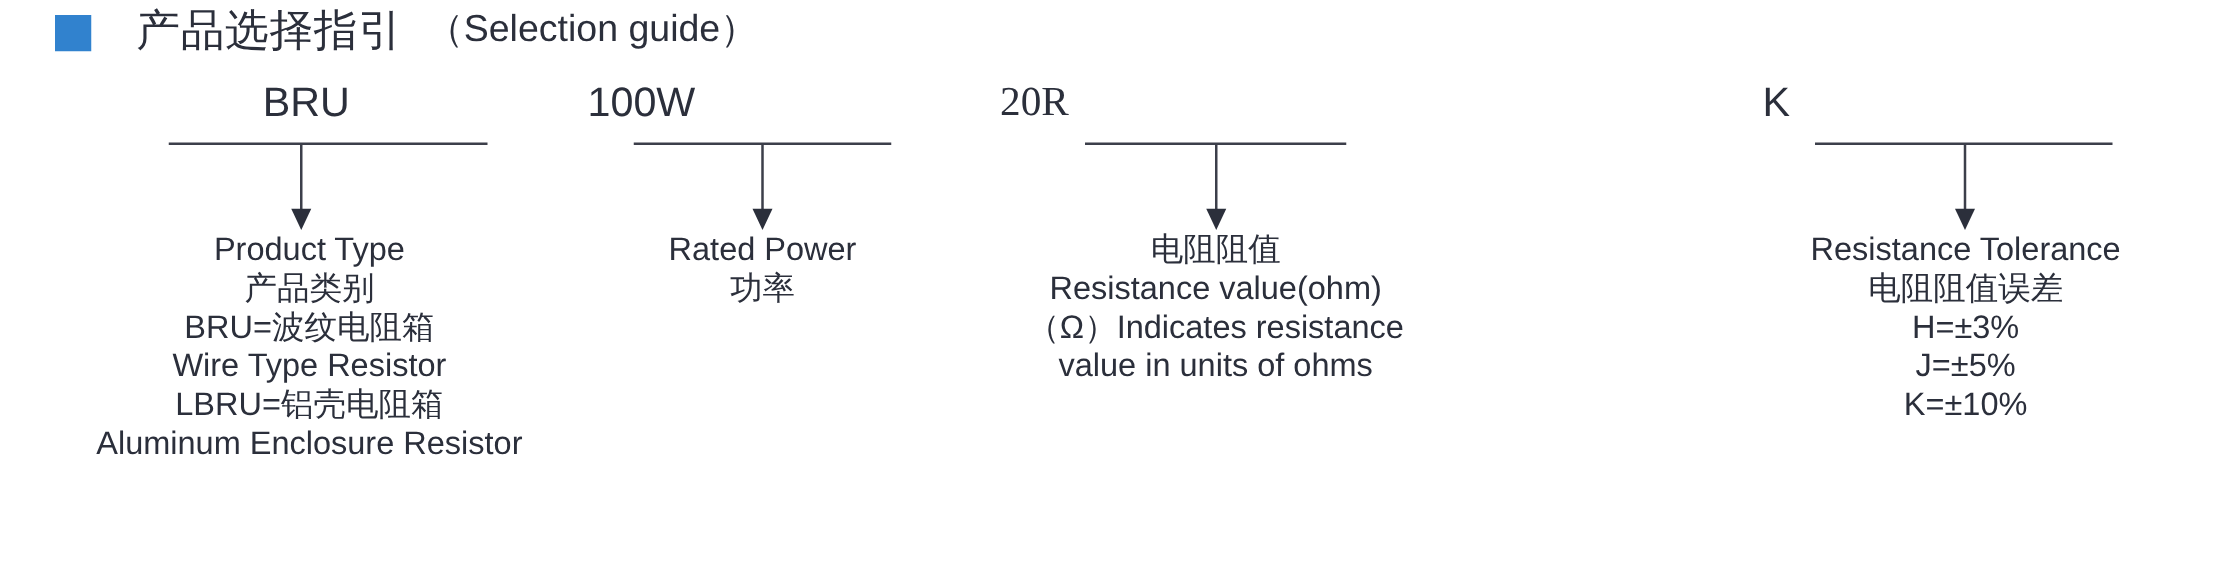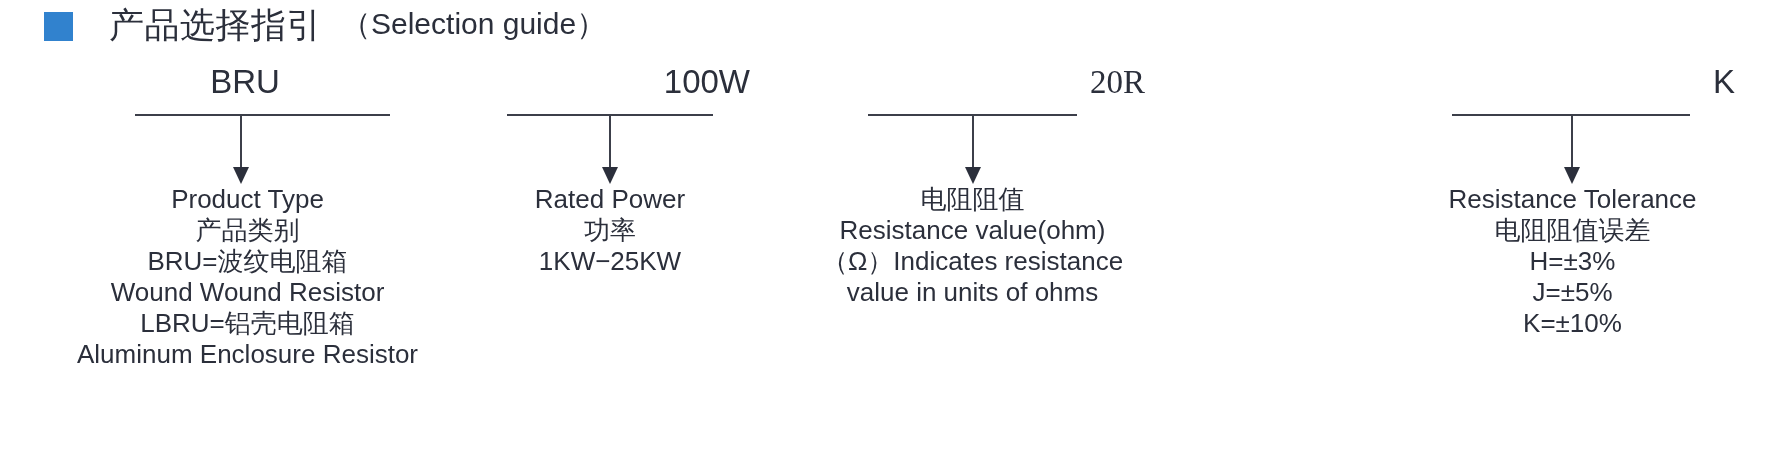--- a/index.html
+++ b/index.html
@@ -57,21 +57,21 @@
     width: 1783px;
     height: 400px;
   }
   .col {
     position: absolute;
     top: 0;
   }
   .col-code {
     font-size: 33px;
     line-height: 44px;
-    text-align: right;
+    text-align: left;
     color: #2b2f3b;
     height: 44px;
   }
   .col-rule {
     height: 0;
     border-top: 2px solid #3c3f4a;
     margin-top: 10px;
   }
   .arrow {
     position: relative;
@@ -144,37 +144,36 @@
     <div class="col-code">BRU</div>
     <div class="col-rule"></div>
     <div class="arrow">
       <span class="arrow-shaft"></span>
       <span class="arrow-head"></span>
     </div>
     <div class="col-desc desc-left">
       <span class="ln">Product Type</span>
       <span class="ln">产品类别</span>
       <span class="ln">BRU=波纹电阻箱</span>
-      <span class="ln">Wound Wound Resistor</span>
+      <span class="ln">Wire Type Resistor</span>
       <span class="ln">LBRU=铝壳电阻箱</span>
       <span class="ln">Aluminum Enclosure Resistor</span>
     </div>
   </div>
 
   <div class="col" id="col-2">
     <div class="col-code">100W</div>
     <div class="col-rule"></div>
     <div class="arrow">
       <span class="arrow-shaft"></span>
       <span class="arrow-head"></span>
     </div>
     <div class="col-desc desc-center">
       <span class="ln">Rated Power</span>
       <span class="ln">功率</span>
-      <span class="ln">1KW−25KW</span>
     </div>
   </div>
 
   <div class="col" id="col-3">
     <div class="col-code">20R</div>
     <div class="col-rule"></div>
     <div class="arrow">
       <span class="arrow-shaft"></span>
       <span class="arrow-head"></span>
     </div>

